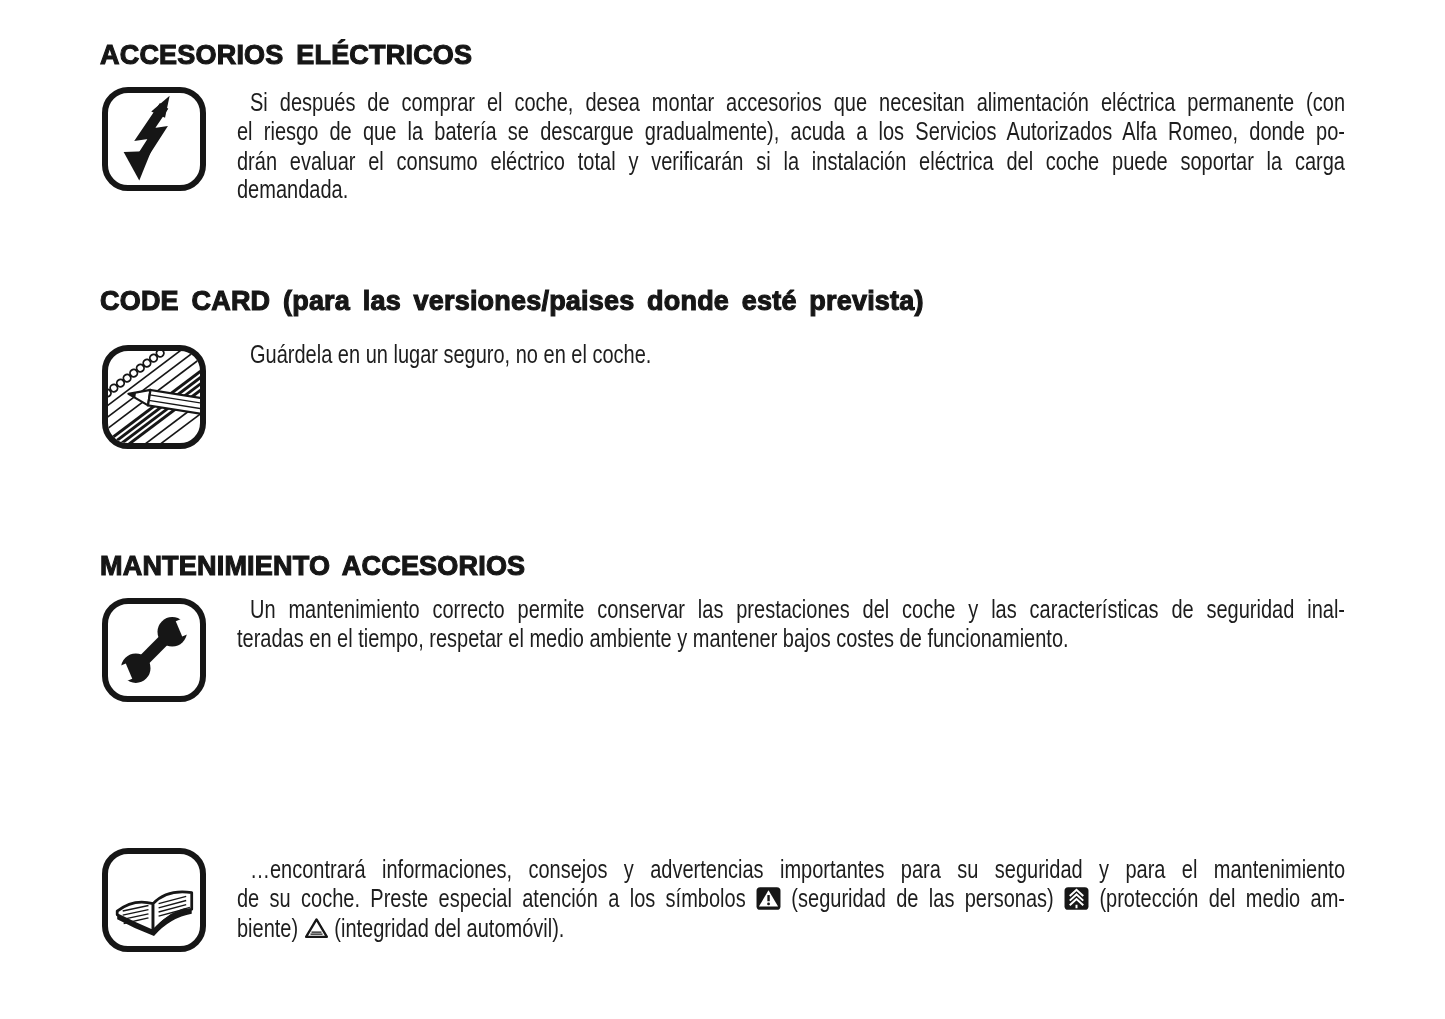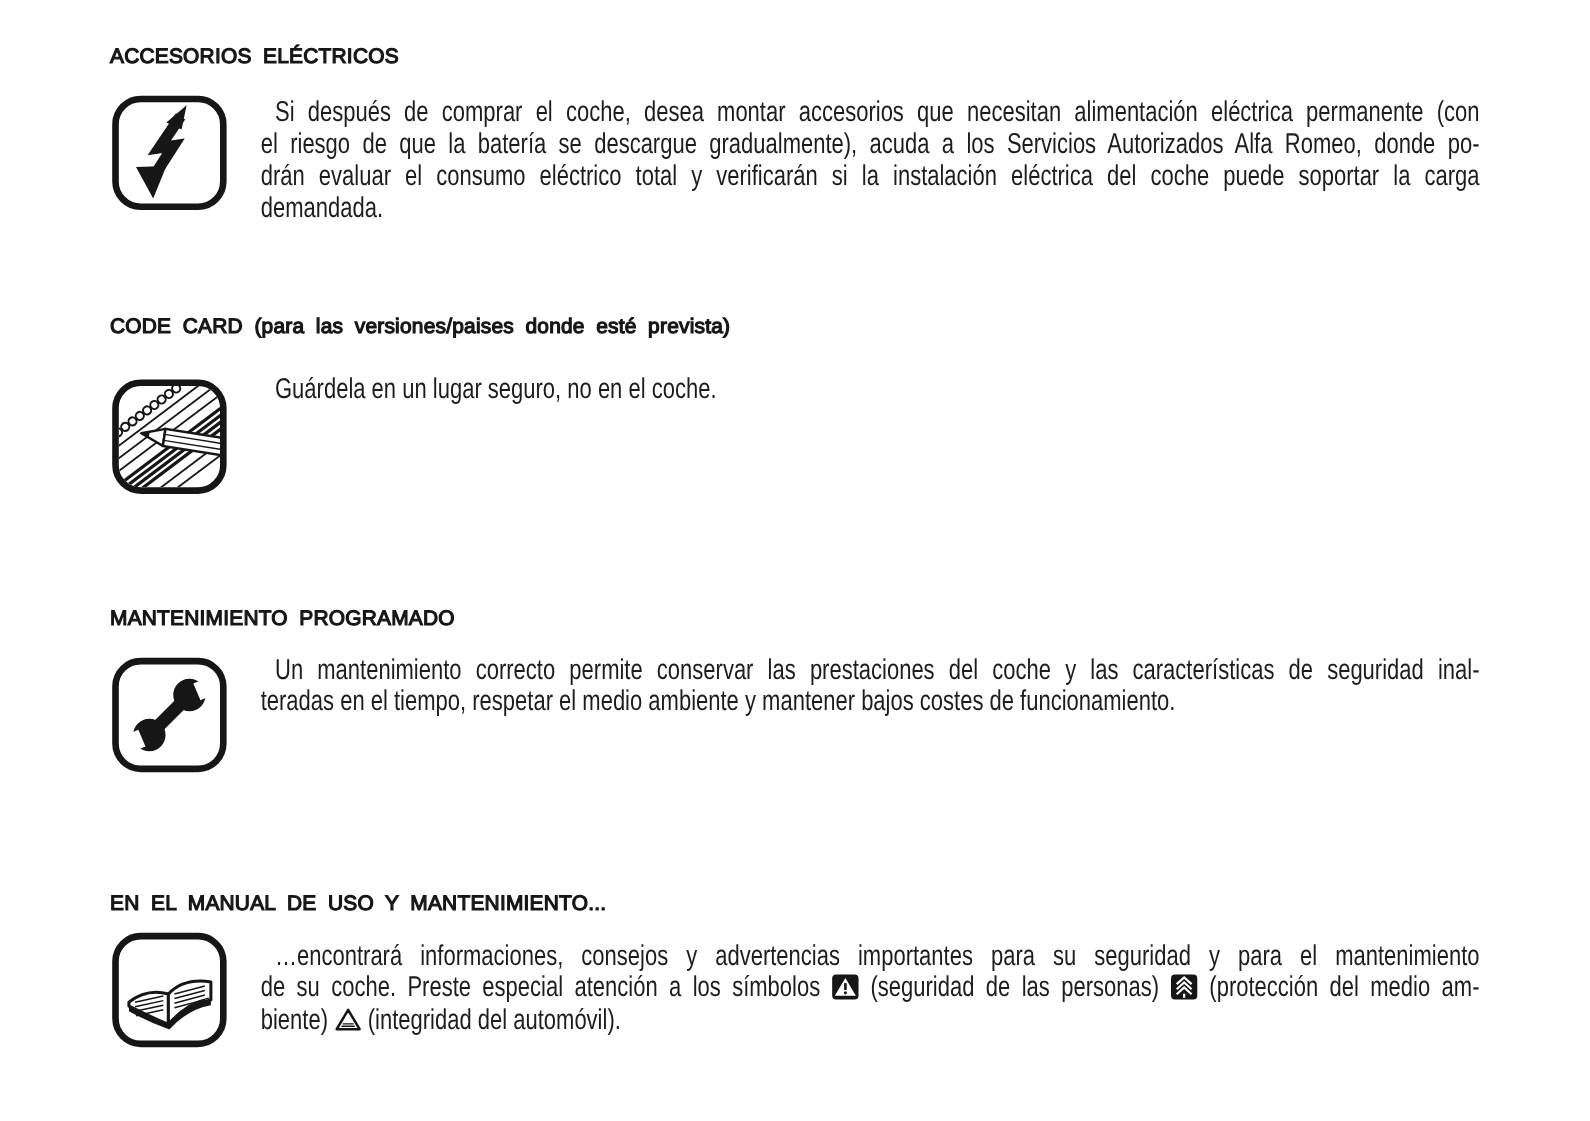--- a/index.html
+++ b/index.html
@@ -2,21 +2,21 @@
 <html><head>
 <meta charset="utf-8">
 <style>
   html,body{margin:0;padding:0;background:#ffffff;}
   .page{
     position:relative;width:1445px;height:1019px;background:#ffffff;overflow:hidden;
     font-family:"Liberation Sans",sans-serif;color:#1d1d1d;
   }
   .heading{
     position:absolute;left:100px;line-height:1;white-space:nowrap;
-    font-size:19px;font-weight:normal;color:#161616;
+    font-size:27px;font-weight:bold;color:#161616;
     letter-spacing:.2px;word-spacing:5px;-webkit-text-stroke:1.1px #161616;
   }
   .tile{
     position:absolute;left:102px;width:104px;height:104px;box-sizing:border-box;
     border:6px solid #161616;border-radius:26px;background:#fff;overflow:hidden;
   }
   .tile svg{position:absolute;left:0;top:0;width:100%;height:100%;display:block;}
   .para{
     position:absolute;left:237px;width:1108px;
     font-size:20px;line-height:22.3px;color:#1d1d1d;
@@ -83,40 +83,39 @@
         <line x1="45" y1="48.5" x2="117" y2="48.5" stroke="#161616" stroke-width="1.4"></line>
         <line x1="45" y1="54.5" x2="117" y2="54.5" stroke="#161616" stroke-width="1.4"></line>
       </g>
     </svg>
   </div>
 
   <div class="para" style="top:340px">
     <div class="lline ind">Guárdela en un lugar seguro, no en el coche.</div>
   </div>
 
-  <div class="heading" style="top:553px">MANTENIMIENTO PROGRAMADO</div>
+  <div class="heading" style="top:553px">MANTENIMIENTO ACCESORIOS</div>
 
   <div class="tile" style="top:598px">
     <svg viewBox="0 0 100 100" aria-hidden="true">
       <g transform="rotate(-45 50 50)">
         <rect x="24" y="43.5" width="52" height="13" fill="#161616"></rect>
         <circle cx="22" cy="50" r="16" fill="#161616"></circle>
         <circle cx="78" cy="50" r="16" fill="#161616"></circle>
         <rect x="-5" y="41" width="19" height="18" fill="#ffffff" transform="rotate(22 22 50)"></rect>
         <rect x="86" y="41" width="19" height="18" fill="#ffffff" transform="rotate(22 78 50)"></rect>
       </g>
     </svg>
   </div>
 
   <div class="para" style="top:595px">
     <div class="jline ind">Un mantenimiento correcto permite conservar las prestaciones del coche y las características de seguridad inal-</div>
     <div class="lline">teradas en el tiempo, respetar el medio ambiente y mantener bajos costes de funcionamiento.</div>
   </div>
 
-  <div class="heading" style="top:812px">EN EL MANUAL DE USO Y MANTENIMIENTO...</div>
 
   <div class="tile" style="top:848px">
     <svg viewBox="0 0 100 100" aria-hidden="true">
       <path d="M10 66 Q30 78 49 84 Q66 64 91 60 L91 65 Q68 69 50 89 Q30 82 10 71 Z" fill="#161616"></path>
       <path d="M10 62 Q28 48 49 54 L49 84 Q30 76 10 66 Z" fill="#ffffff" stroke="#161616" stroke-width="3" stroke-linejoin="round"></path>
       <path d="M49 54 Q64 38 91 42 L91 60 Q66 64 49 84 Z" fill="#ffffff" stroke="#161616" stroke-width="3" stroke-linejoin="round"></path>
       <g stroke="#161616" stroke-width="1.5">
         <line x1="16" y1="62" x2="44" y2="56"></line>
         <line x1="16" y1="66.5" x2="44" y2="60.5"></line>
         <line x1="16" y1="71" x2="44" y2="65"></line>

